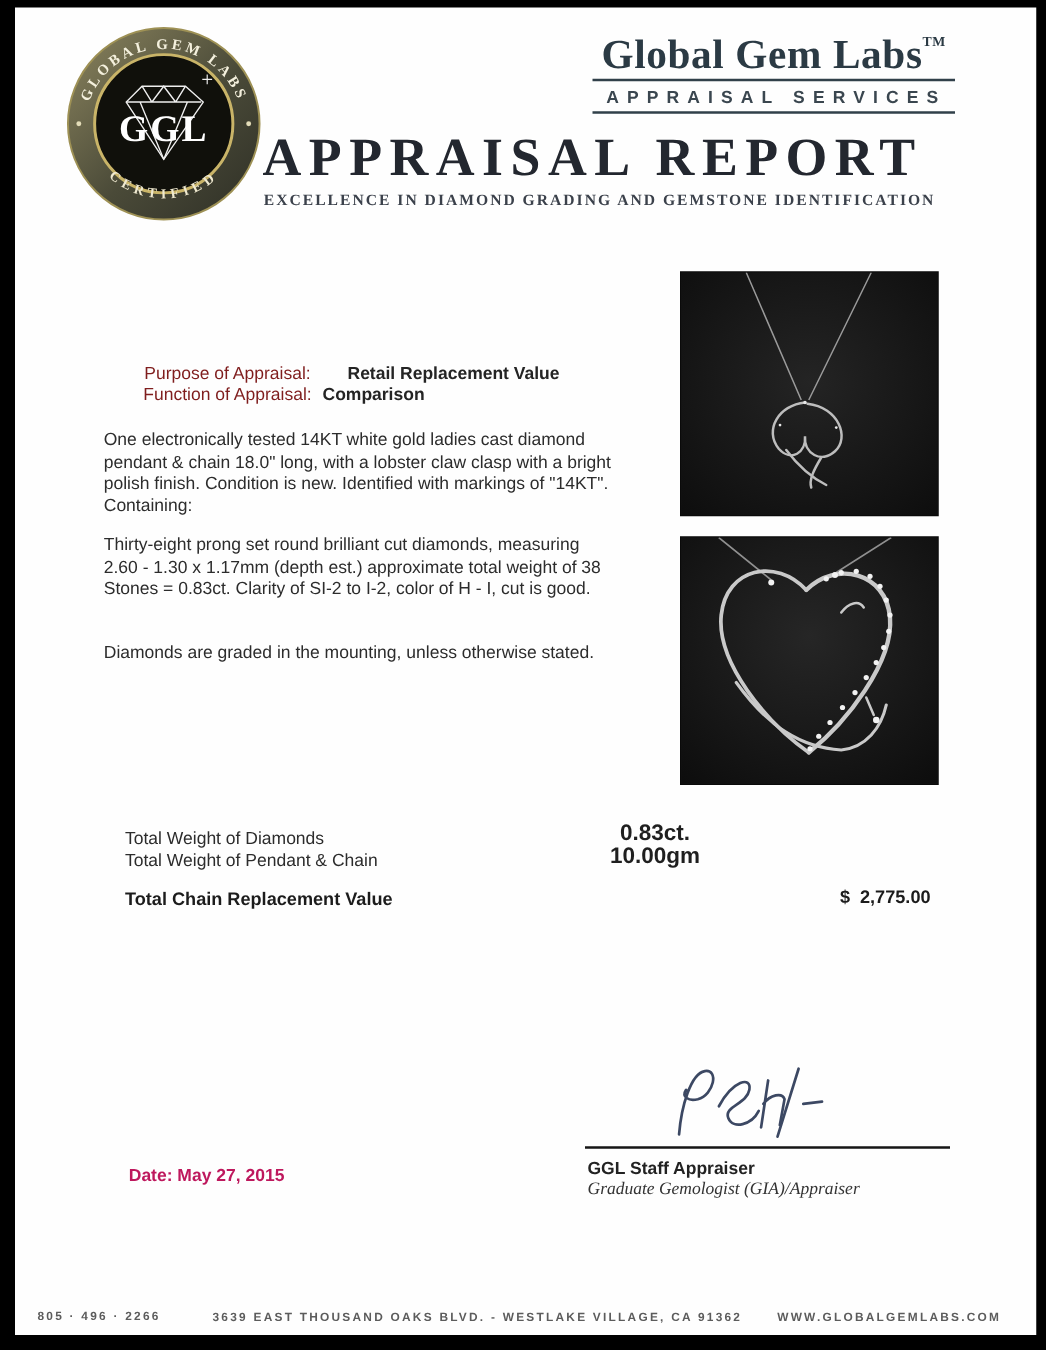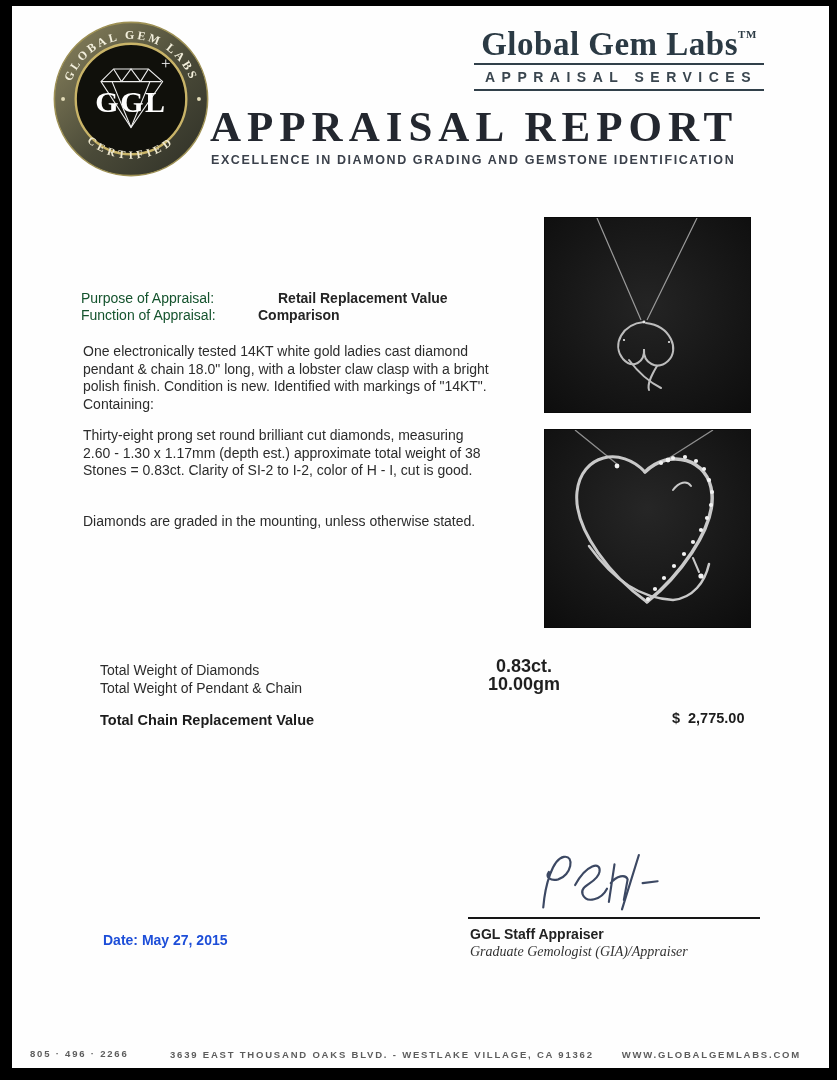--- a/index.html
+++ b/index.html
@@ -7,40 +7,40 @@
   .paper{position:absolute;left:12px;top:6px;width:817px;height:1062px;background:#fefefe;}
   .abs{position:absolute;}
 
   
   .brand-block{left:462px;top:20px;width:290px;text-align:center;color:#2d3a44;}
   .brand-title{font-family:"Liberation Serif","DejaVu Serif",serif;font-size:33px;font-weight:600;letter-spacing:.5px;color:#2b3a44;white-space:nowrap;}
   .brand-tm{font-size:11px;vertical-align:top;position:relative;top:2px;}
   .rule{height:2px;background:#31404a;}
   .brand-sub{font-size:14px;font-weight:600;letter-spacing:6.5px;color:#3a464f;padding:4px 0 4px 4px;}
   .report-title{left:198px;top:96px;width:560px;font-family:"Liberation Serif","DejaVu Serif",serif;font-size:43px;font-weight:700;letter-spacing:6px;color:#23272f;white-space:nowrap;}
-  .report-tagline{left:199px;top:147px;width:560px;font-family:Liberation Sans, sans-serif;font-size:12.5px;font-weight:700;letter-spacing:1.6px;color:#3b414b;white-space:nowrap;}
+  .report-tagline{left:199px;top:147px;width:560px;font-family:Liberation Serif, serif;font-size:12.5px;font-weight:700;letter-spacing:1.6px;color:#3b414b;white-space:nowrap;}
 
   
-  .label-col{left:69px;width:170px;font-size:14px;color:#14532d;}
+  .label-col{left:85px;width:170px;font-size:14px;color:#7f1d1d;text-align:center;}
   .value-col{left:246px;width:260px;font-size:14px;font-weight:700;color:#242424;}
   .para{left:71px;width:406px;font-size:14px;line-height:17.5px;color:#2c2c2c;}
 
   
   .photo{background:#141414;box-shadow:0 0 0 1px #0a0a0a;}
 
   
   .tot-label{left:88px;font-size:14px;color:#2c2c2c;}
   .tot-value{font-size:18px;font-weight:700;color:#1f1f1f;text-align:center;}
   .tot-total{font-size:14.5px;font-weight:700;color:#1c1c1c;}
 
   
   .sig-line{left:456px;top:911px;width:292px;height:2px;background:#161616;}
   .sig-name{left:458px;top:920px;font-size:14px;font-weight:700;color:#222;}
   .sig-sub{left:458px;top:938px;font-size:14px;font-style:italic;color:#333;font-family:"Liberation Serif","DejaVu Serif",serif;}
-  .date-line{left:91px;top:926px;font-size:14px;font-weight:700;color:#1d4ed8;}
+  .date-line{left:91px;top:926px;font-size:14px;font-weight:700;color:#be185d;}
 
   
   .footer-text{font-size:9.5px;font-weight:600;letter-spacing:1.8px;color:#5c5c5c;white-space:nowrap;}
 </style>
 </head>
 <body>
 
 <div class="page">
   <div class="paper">
 

